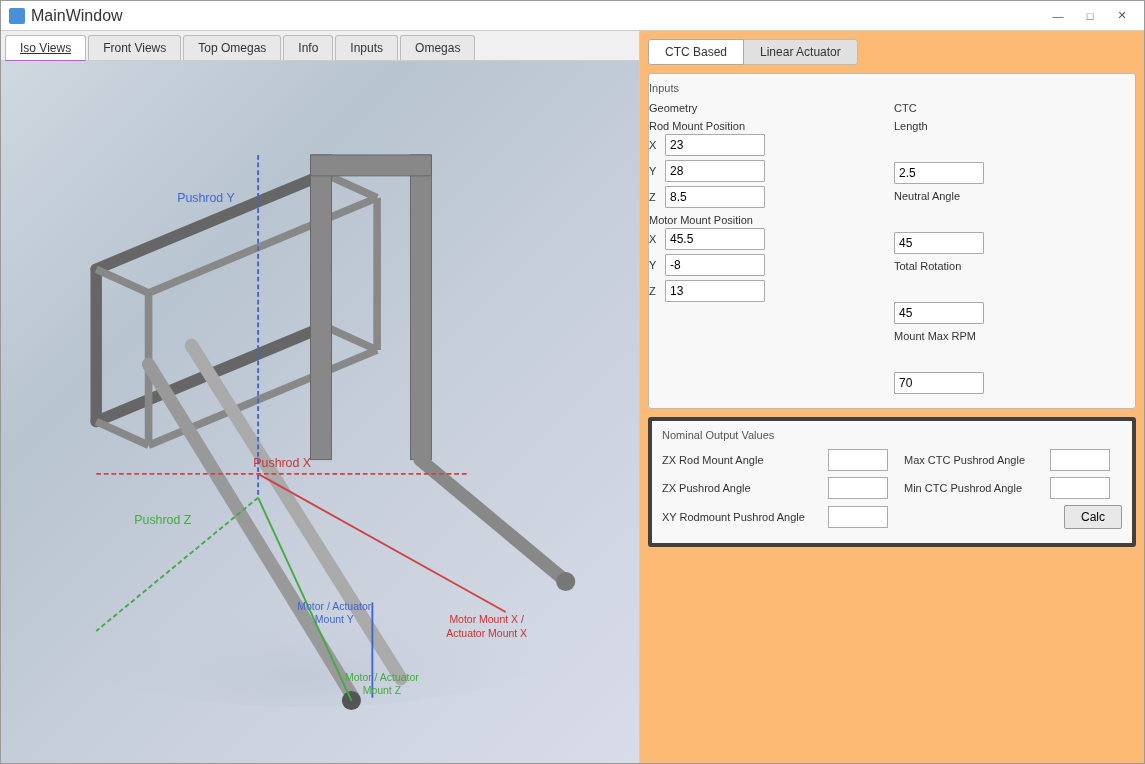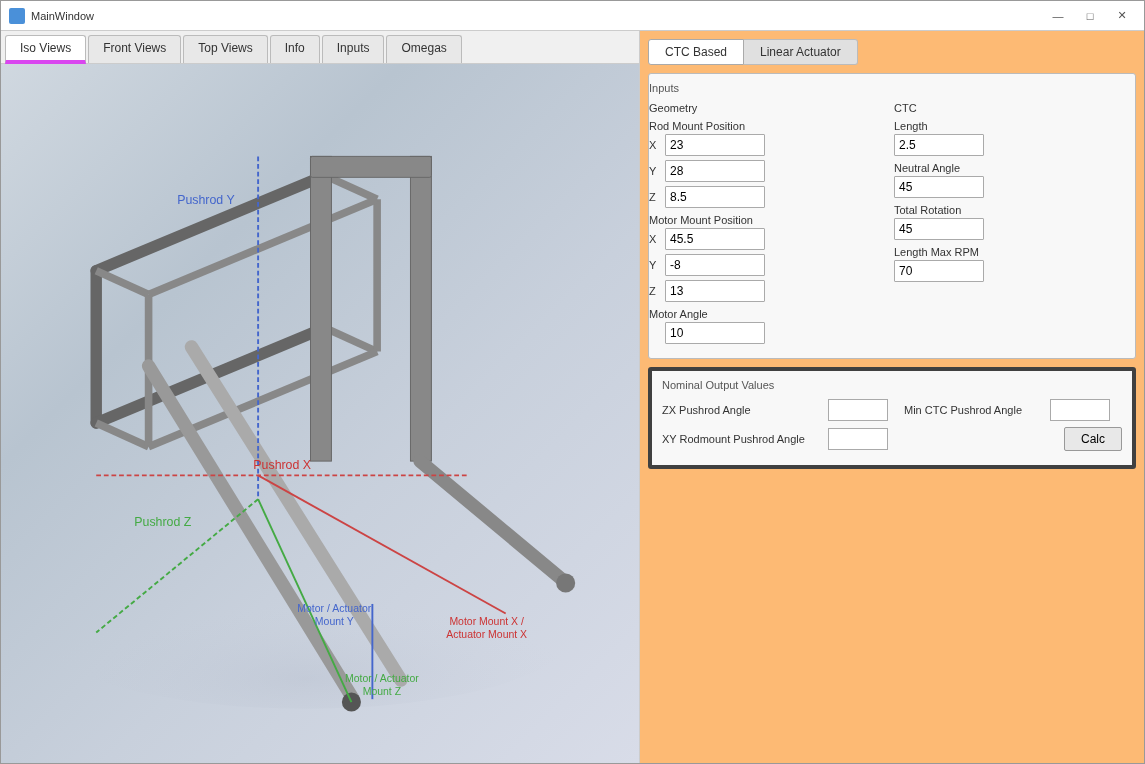--- a/index.html
+++ b/index.html
@@ -26,21 +26,21 @@
       align-items: center;
       justify-content: space-between;
       padding: 0 8px;
       border-bottom: 1px solid #ccc;
       flex-shrink: 0;
     }
     .titlebar-left {
       display: flex;
       align-items: center;
       gap: 6px;
-      font-size: 11px;
+      font-size: 16px;
       color: #333;
     }
     .titlebar-icon {
       width: 16px;
       height: 16px;
       background: #4a90d9;
       border-radius: 2px;
     }
     .titlebar-controls {
       display: flex;
@@ -83,23 +83,24 @@
       border-bottom: none;
       background: #e8e8e8;
       cursor: pointer;
       margin-right: 2px;
       border-radius: 3px 3px 0 0;
       font-size: 12px;
       color: #333;
     }
     .tab.active {
       background: #fff;
-      border-bottom: 4px solid #d946ef;
+      border-bottom: 1px solid #d946ef;
       margin-bottom: -1px;
       z-index: 1;
+      text-decoration: underline;
     }
     .viewport {
       flex: 1;
       background: linear-gradient(135deg, #d0d8e0 0%, #b8c4d0 30%, #c8d0dc 60%, #d8dce8 100%);
       position: relative;
       overflow: hidden;
     }
     
     .viewport svg {
       width: 100%;
@@ -185,20 +186,21 @@
       width: 100%;
       height: 22px;
       border: 1px solid #aaa;
       background: #fff;
       padding: 2px 4px;
       font-size: 12px;
       border-radius: 1px;
     }
     .ctc-col .text-input-wide {
       width: 90px;
+      margin-top: 28px;
     }
     .nominal-box {
       border: 4px solid #404040;
       background: #f8f8f8;
       border-radius: 3px;
       padding: 8px 10px;
     }
     .nominal-row {
       display: flex;
       align-items: center;
@@ -252,21 +254,21 @@
     </div>
   </div>
 
   <div class="content-area">
 
     <div class="left-panel">
 
       <div class="tabs">
         <div class="tab active">Iso Views</div>
         <div class="tab">Front Views</div>
-        <div class="tab">Top Views</div>
+        <div class="tab">Top Omegas</div>
         <div class="tab">Info</div>
         <div class="tab">Inputs</div>
         <div class="tab">Omegas</div>
       </div>
 
       <div class="viewport">
         <svg viewBox="0 0 670 700" xmlns="http://www.w3.org/2000/svg">
 
           <defs>
             <radialGradient id="shadow1" cx="50%" cy="80%" r="50%">
@@ -378,27 +380,20 @@
               <div class="field-row">
                 <span class="coord-label">Y</span>
                 <input class="text-input" type="text" value="-8" style="">
               </div>
               <div class="field-row">
                 <span class="coord-label">Z</span>
                 <input class="text-input" type="text" value="13" style="">
               </div>
             </div>
 
-            <div class="field-group">
-              <div class="field-label">Motor Angle</div>
-              <div class="field-row">
-                <span class="coord-label"></span>
-                <input class="text-input" type="text" value="10" style="">
-              </div>
-            </div>
           </div>
 
           <div class="col-right ctc-col">
             <div class="section-label">CTC</div>
 
             <div class="field-group">
               <div class="field-label">Length</div>
               <input class="text-input-wide" type="text" value="2.5" style="width: 90px;">
             </div>
 
@@ -407,30 +402,36 @@
               <input class="text-input-wide" type="text" value="45" style="width: 90px;">
             </div>
 
             <div class="field-group">
               <div class="field-label">Total Rotation</div>
               <input class="text-input-wide" type="text" value="45" style="width: 90px;">
             </div>
 
 
             <div class="field-group">
-              <div class="field-label">Length Max RPM</div>
+              <div class="field-label">Mount Max RPM</div>
               <input class="text-input-wide" type="text" value="70" style="width: 90px;">
             </div>
           </div>
         </div>
       </div>
 
       <div class="nominal-box">
         <div class="panel-title">Nominal Output Values</div>
 
+        <div class="nominal-row">
+          <span class="nominal-label">ZX Rod Mount Angle</span>
+          <input class="nominal-input" type="text" value="" style="">
+          <span class="nominal-label-right">Max CTC Pushrod Angle</span>
+          <input class="nominal-input" type="text" value="" style="">
+        </div>
 
         <div class="nominal-row">
           <span class="nominal-label">ZX Pushrod Angle</span>
           <input class="nominal-input" type="text" value="" style="">
           <span class="nominal-label-right">Min CTC Pushrod Angle</span>
           <input class="nominal-input" type="text" value="" style="">
         </div>
 
         <div class="nominal-row">
           <span class="nominal-label">XY Rodmount Pushrod Angle</span>

